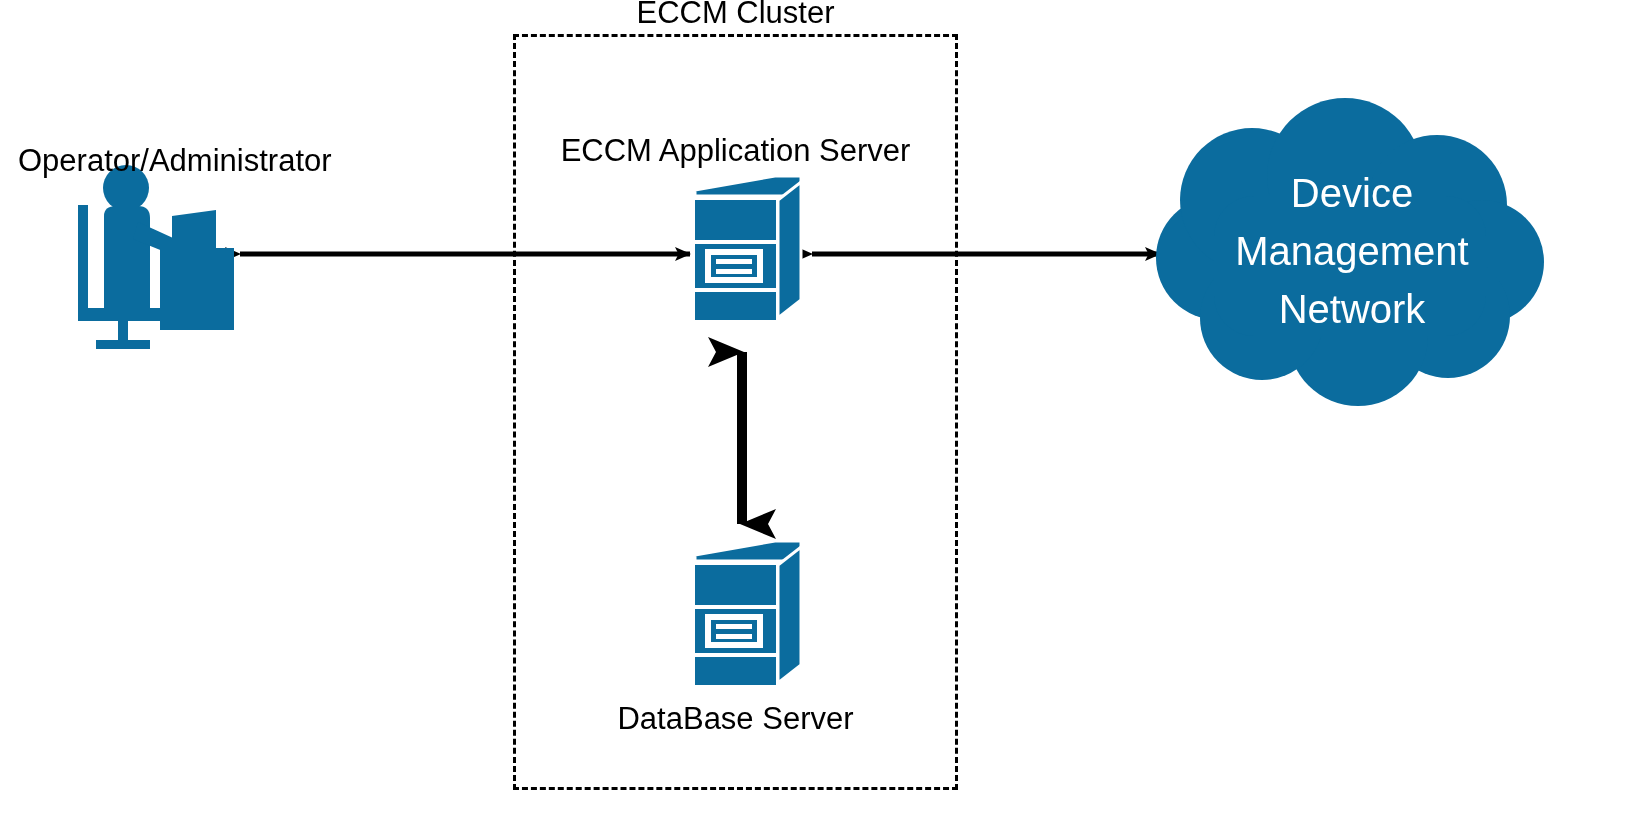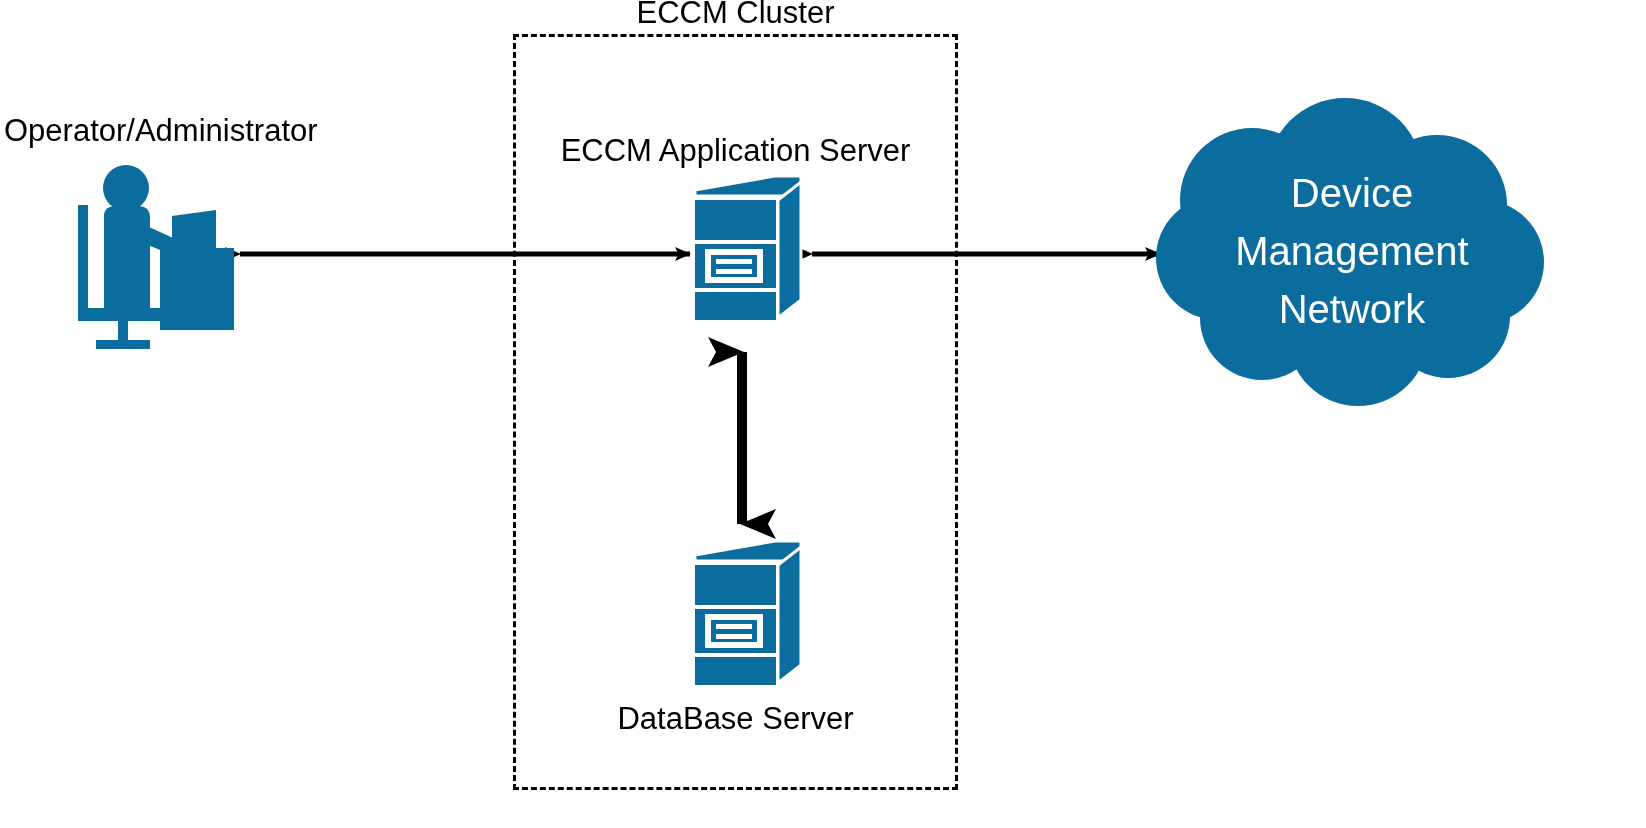--- a/index.html
+++ b/index.html
@@ -44,21 +44,21 @@
 
   
   .node-label {
     font-size: 31px;
     color: #000000;
     line-height: 38px;
     white-space: nowrap;
     text-align: center;
   }
 
-  #operator-label { left: 0px; top: 112px; width: 340px; text-align: left; padding-left: 4px; }
+  #operator-label { left: 0px; top: 142px; width: 340px; text-align: left; padding-left: 18px; }
   #appserver-label { left: 513px; top: 132px; width: 445px; }
   #dbserver-label  { left: 513px; top: 700px; width: 445px; }
 
   
   svg.layer { position: absolute; left: 0; top: 0; overflow: visible; }
 
   .cloud-text {
     font-family: "Liberation Sans", sans-serif;
     font-size: 40px;
     fill: #ffffff;

